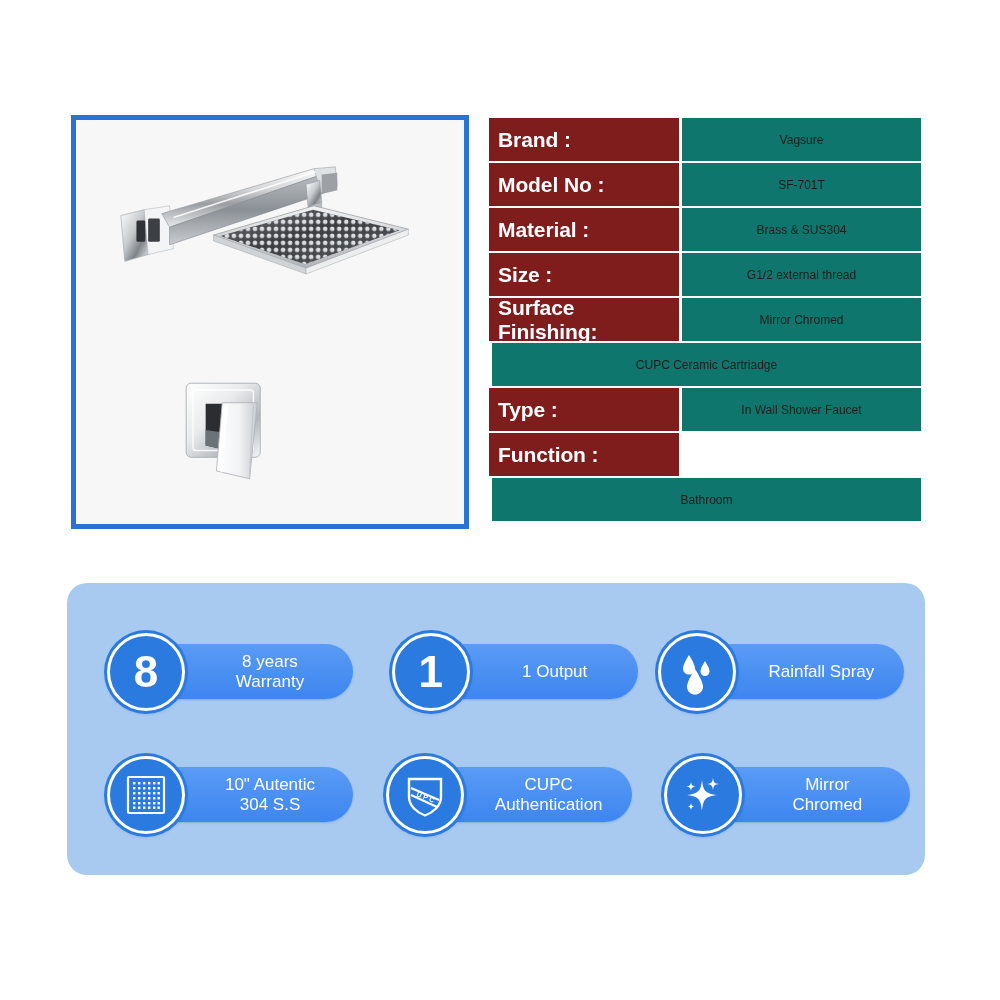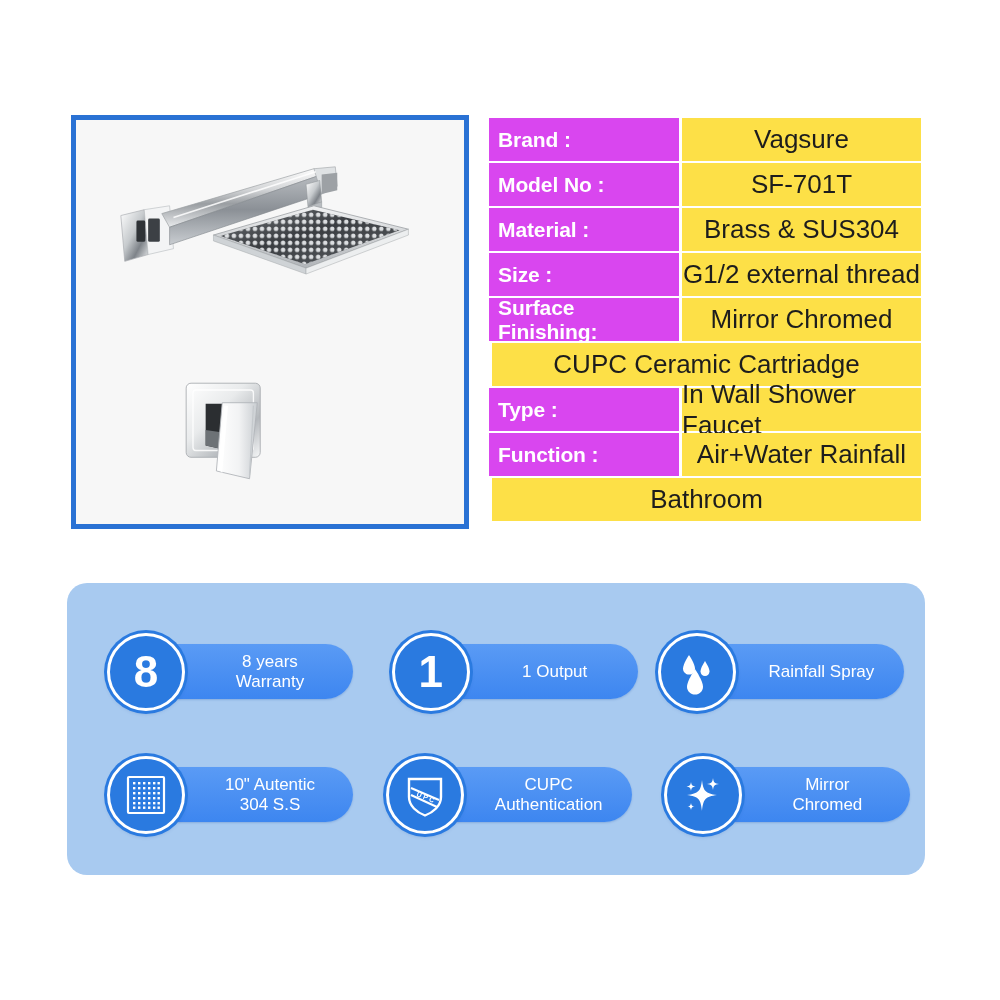--- a/index.html
+++ b/index.html
@@ -38,35 +38,35 @@
     top: 118px;
     width: 432px;
   }
   .spec-row {
     display: flex;
     margin-bottom: 2px;
     height: 43px;
   }
   .spec-label {
     width: 190px;
-    background: #d946ef;
+    background: #7f1d1d;
     color: #ffffff;
     font-size: 21px;
     font-weight: bold;
     display: flex;
     align-items: center;
     padding-left: 9px;
     box-sizing: border-box;
     letter-spacing: -0.1px;
   }
   .spec-value {
     flex: 1;
-    background: #fde047;
+    background: #0f766e;
     color: #1d1d1d;
-    font-size: 26px;
+    font-size: 12px;
     display: flex;
     align-items: center;
     justify-content: center;
     box-sizing: border-box;
     margin-left: 3px;
   }
 
   
   #feature-panel {
     position: absolute;
@@ -260,21 +260,20 @@
   </div>
   <div class="spec-row">
     <div class="spec-value">CUPC Ceramic Cartriadge</div>
   </div>
   <div class="spec-row">
     <div class="spec-label">Type :</div>
     <div class="spec-value">In Wall Shower Faucet</div>
   </div>
   <div class="spec-row">
     <div class="spec-label">Function :</div>
-    <div class="spec-value">Air+Water Rainfall</div>
   </div>
   <div class="spec-row">
     <div class="spec-value">Bathroom</div>
   </div>
 </div>
 
 <div id="feature-panel">
 
   <div class="badge-row" id="badge-row-0">
 

